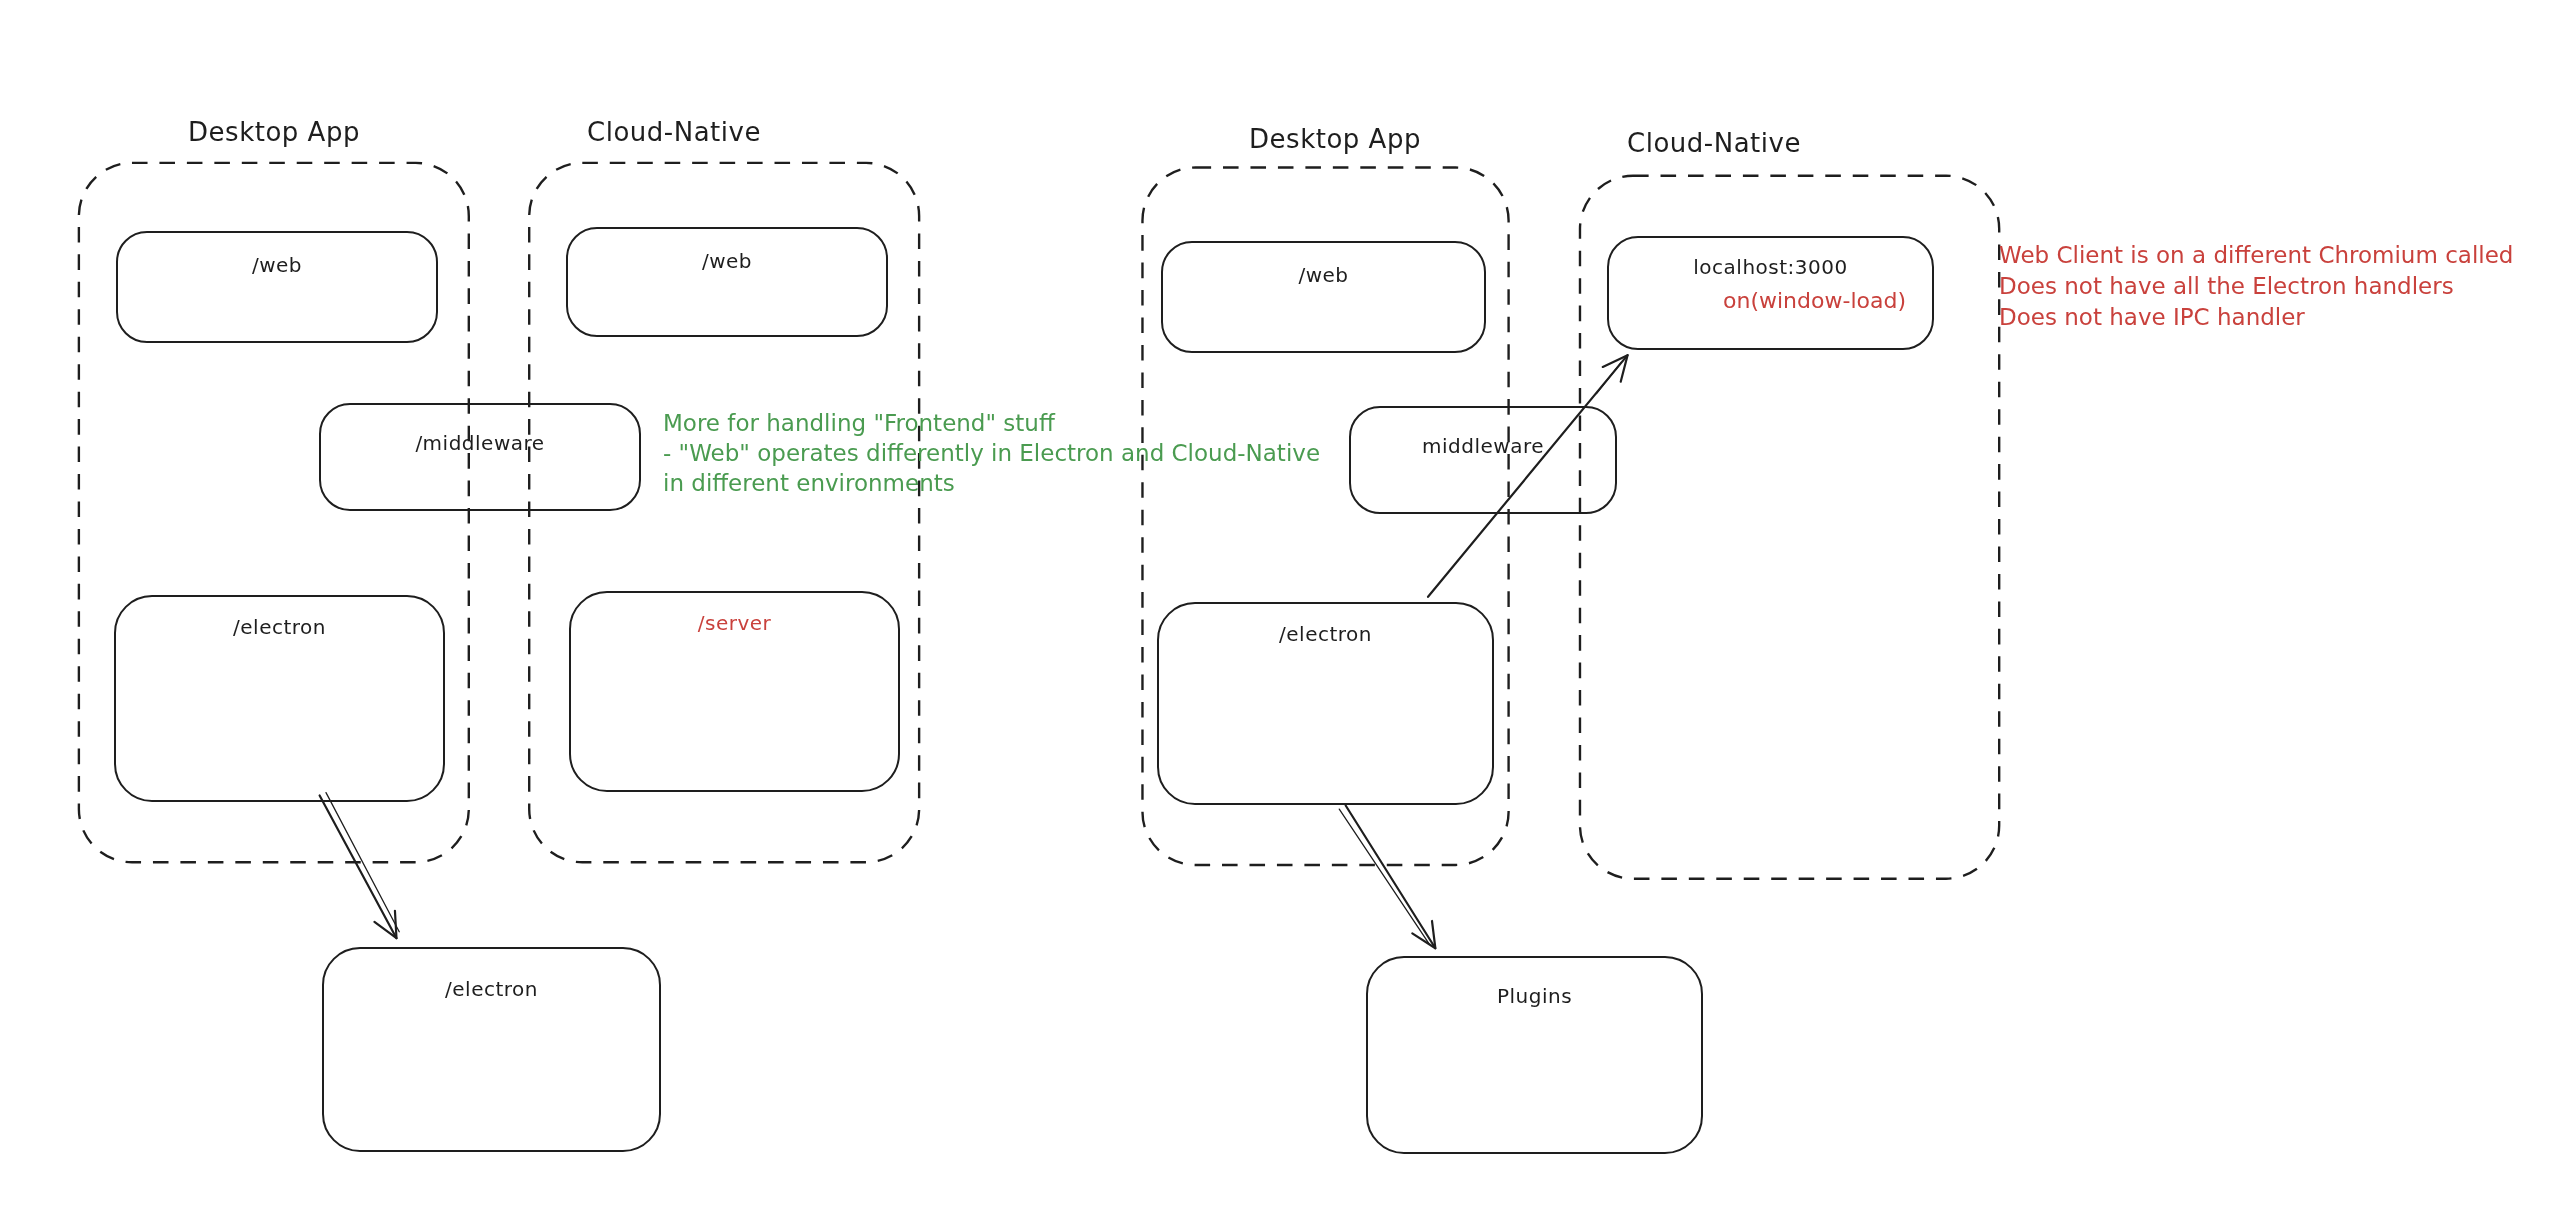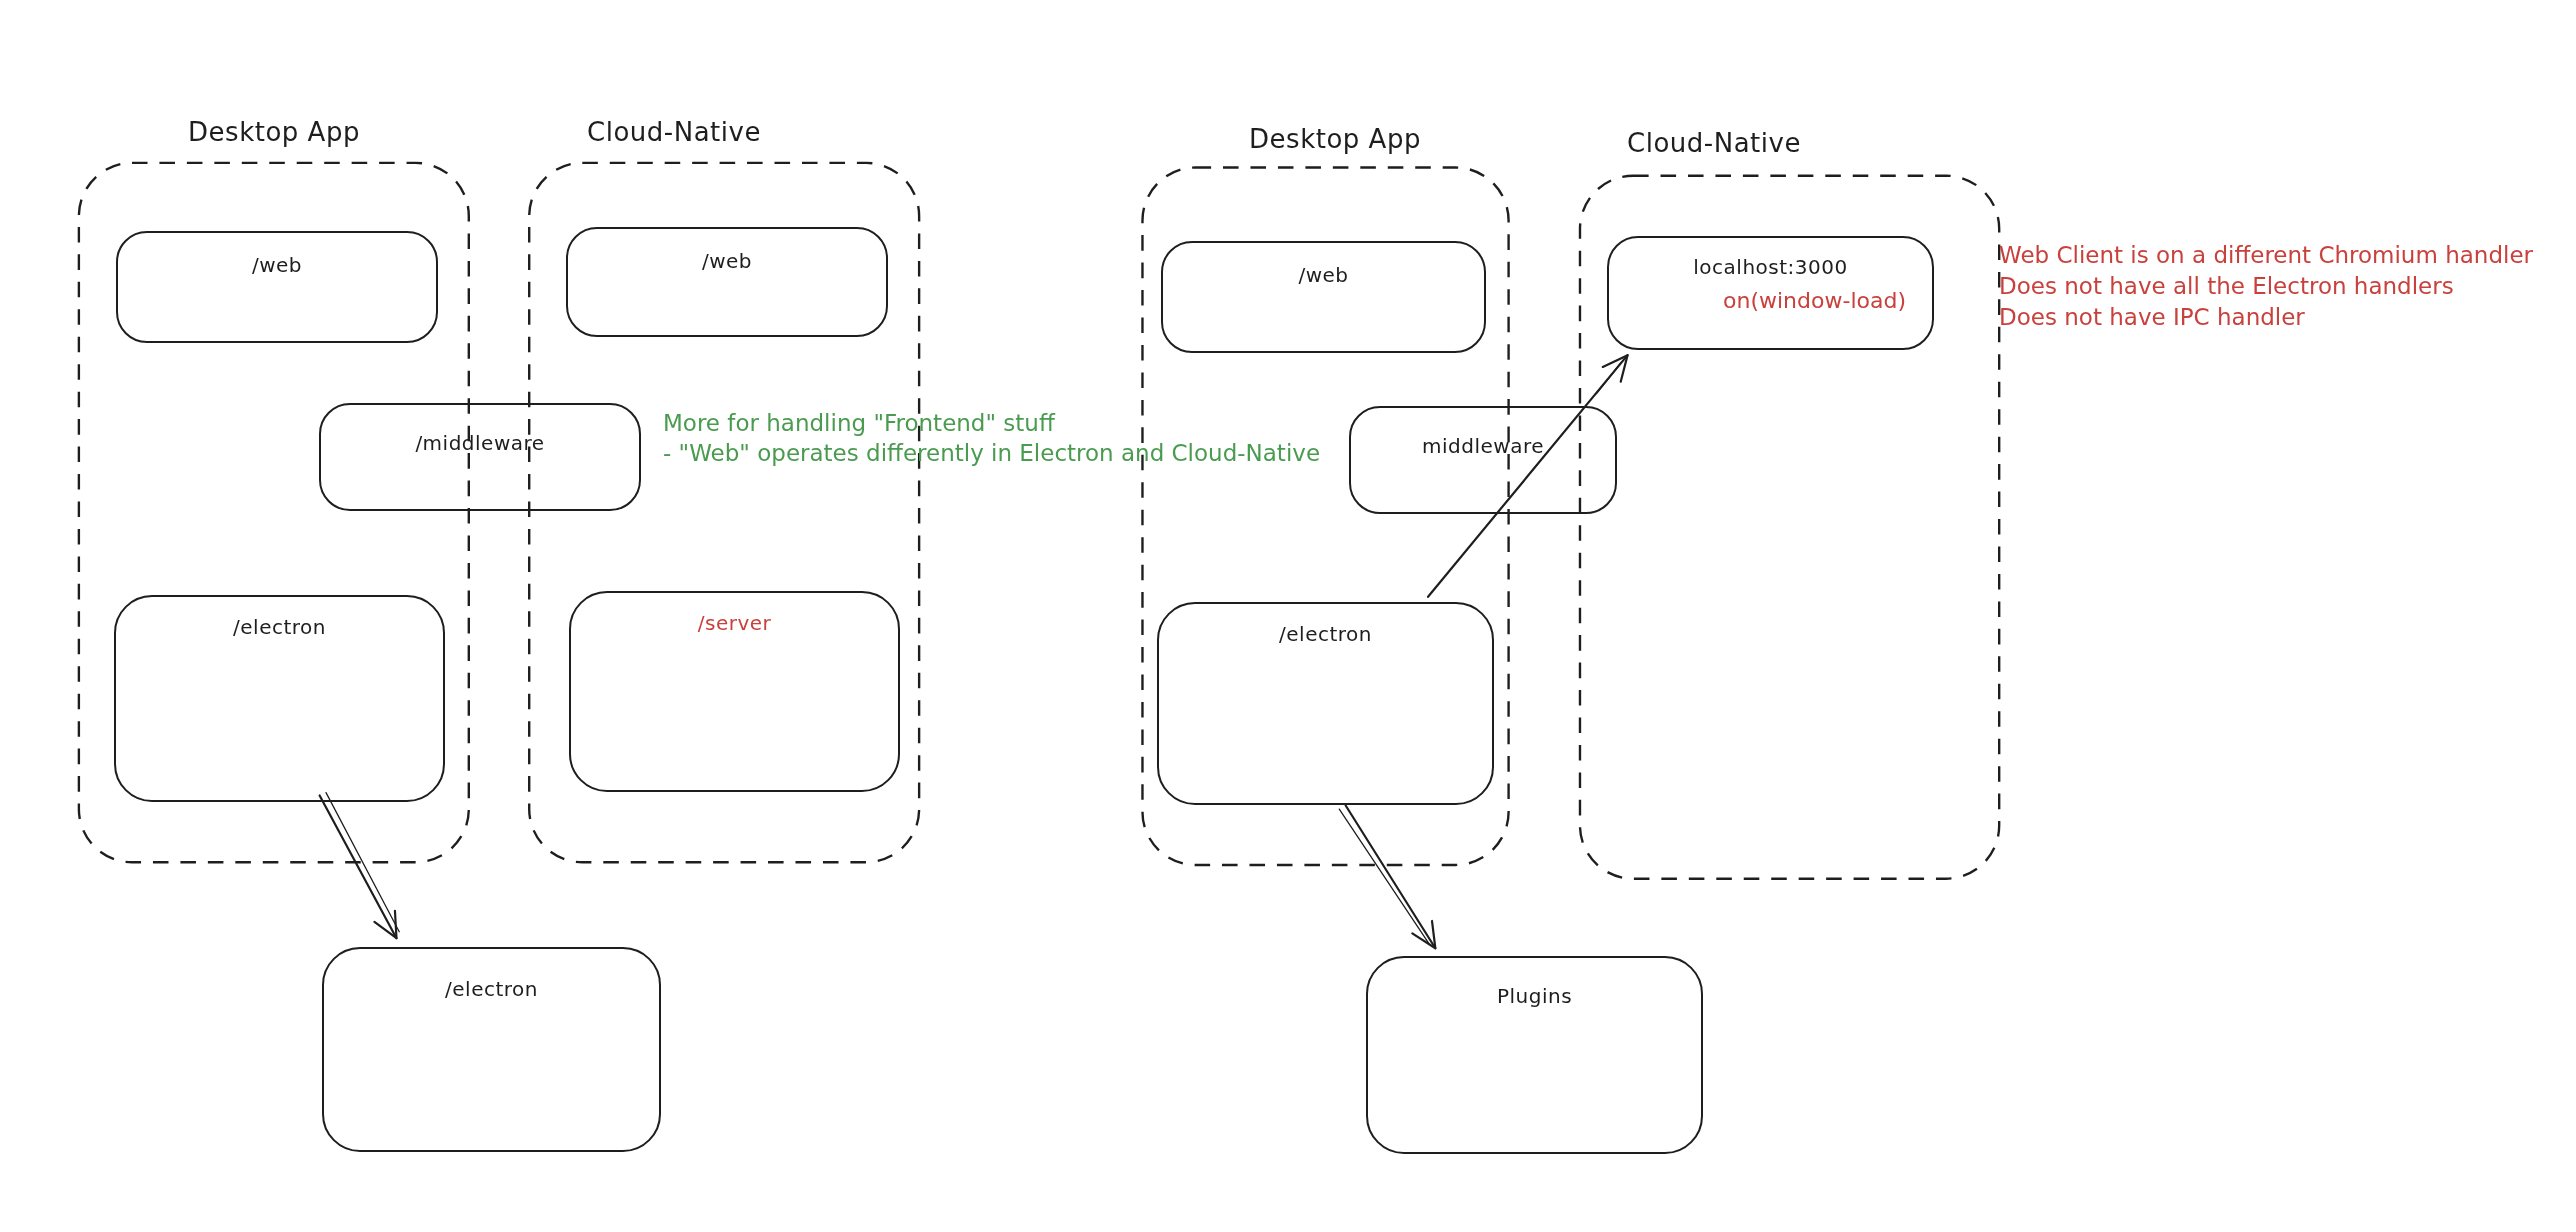--- a/index.html
+++ b/index.html
@@ -128,20 +128,21 @@
     <span class="nlabel red-text" style="padding-top:18.3px;">/server</span>
   </div>
 
   <div class="node r42" style="left:322px;top:947px;width:339px;height:205px;">
     <span class="nlabel" style="padding-top:27.5px;">/electron</span>
   </div>
 
   <div class="note green" style="left:663px;top:408px;">
     <div>More for handling "Frontend" stuff</div>
     <div>- "Web" operates differently in Electron and Cloud-Native</div>
+    <div>in different environments</div>
   </div>
 
   <div class="title" style="left:1335px;top:124px;">Desktop App</div>
   <div class="title" style="left:1714px;top:128px;">Cloud-Native</div>
 
   <div class="node r34" style="left:1161px;top:241px;width:325px;height:112px;">
     <span class="nlabel" style="padding-top:20px;">/web</span>
   </div>
 
   <div class="node r34" style="left:1607px;top:236px;width:327px;height:114px;">
@@ -155,19 +156,19 @@
 
   <div class="node r42" style="left:1157px;top:602px;width:337px;height:203px;">
     <span class="nlabel" style="padding-top:18.3px;">/electron</span>
   </div>
 
   <div class="node r42" style="left:1366px;top:956px;width:337px;height:198px;">
     <span class="nlabel" style="padding-top:26px;">Plugins</span>
   </div>
 
   <div class="note red" style="left:1999px;top:240px;">
-    <div>Web Client is on a different Chromium handler</div>
+    <div>Web Client is on a different Chromium called</div>
     <div>Does not have all the Electron handlers</div>
     <div>Does not have IPC handler</div>
   </div>
 
 </div>
 
 
 </body></html>

